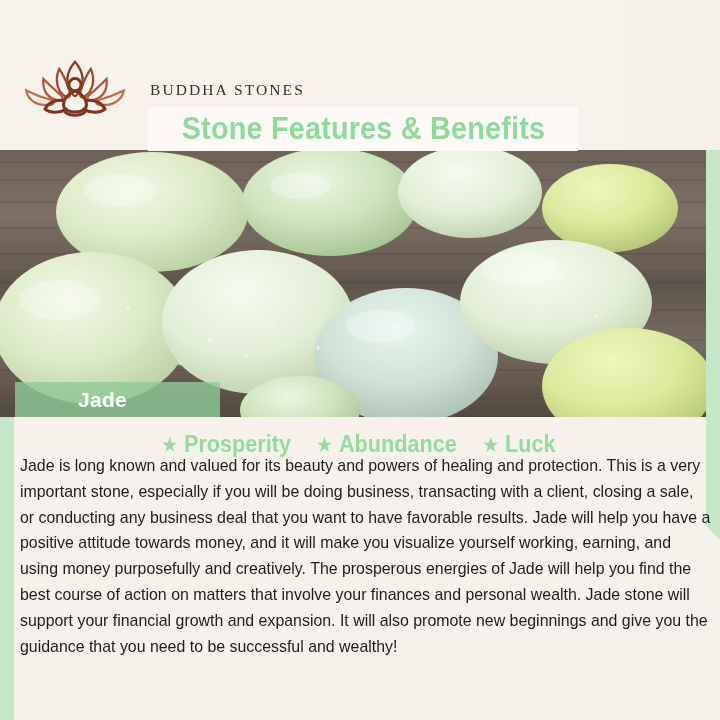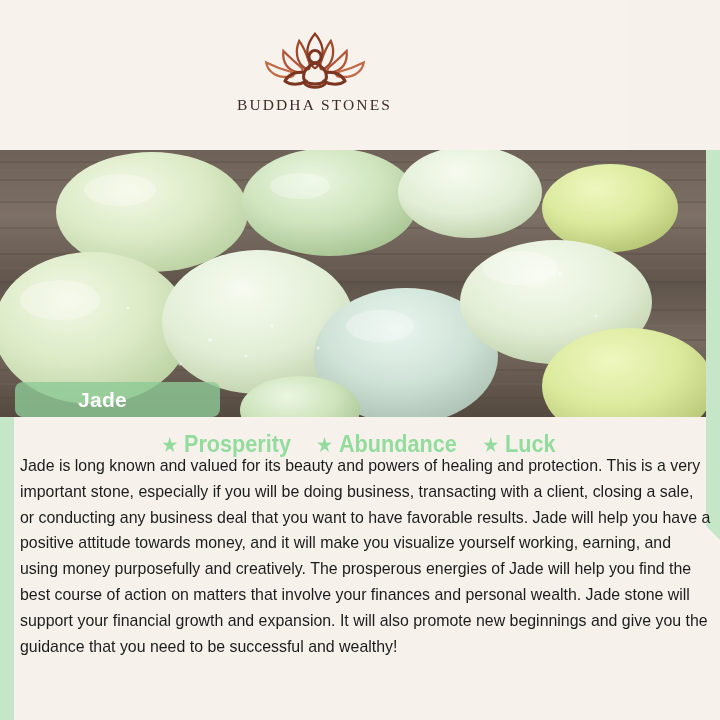--- a/index.html
+++ b/index.html
@@ -8,21 +8,21 @@
     background:#f7f1ec;
     font-family:"Liberation Sans","DejaVu Sans",sans-serif;
     position:relative;
   }
   .page{position:relative;width:720px;height:720px;background:#f7f1ec;overflow:hidden;}
 
   
   .logo-area{
     position:absolute;left:0;top:0;width:629px;height:150px;
     background:#f8f2ed;
-    display:flex;flex-direction:column;align-items:center;justify-content:flex-start;
+    display:flex;flex-direction:row;align-items:center;justify-content:flex-start;
     padding-top:28px;box-sizing:border-box;
   }
   .logo-mark{width:150px;height:66px;display:block;}
   .brand-name{
     margin-top:2px;
     font-family:"Liberation Serif","DejaVu Serif",serif;
     font-size:15.5px;letter-spacing:2.1px;color:#3f2b24;font-weight:400;
     white-space:nowrap;
   }
 
@@ -51,21 +51,20 @@
     position:absolute;left:706px;top:150px;width:14px;height:267px;
     background:#c6e6c8;
   }
 
   
   .jade-bar{
     position:absolute;left:15px;top:382px;width:205px;height:35px;
     background:rgba(141,203,150,.80);
     display:flex;align-items:center;
     z-index:7;
-    border-radius:8px;
   }
   .jade-label{
     color:#ffffff;font-weight:bold;font-size:21px;
     font-family:"Liberation Sans","DejaVu Sans",sans-serif;
     margin-left:63px;letter-spacing:.3px;
   }
 
   
   .strip-left{
     position:absolute;left:0;top:417px;width:14px;height:303px;
@@ -127,20 +126,23 @@
           <path d="M100 49 C 90 52, 84 60, 84 68 C 84 74, 90 78, 100 78 C 110 78, 116 74, 116 68 C 116 60, 110 52, 100 49 Z"></path>
           <path d="M84 62 C 72 60, 62 66, 58 74 C 66 80, 78 80, 88 74"></path>
           <path d="M116 62 C 128 60, 138 66, 142 74 C 134 80, 122 80, 112 74"></path>
           <path d="M86 78 C 92 84, 108 84, 114 78"></path>
         </g>
       </svg>
     </span>
     <span class="brand-name">BUDDHA STONES</span>
   </div>
 
+  <div class="title-banner">
+    <span class="title-text">Stone Features &amp; Benefits</span>
+  </div>
 
   <div class="photo">
     <svg viewBox="0 0 706 267" preserveAspectRatio="none" aria-hidden="true">
       <defs>
         <linearGradient id="wood" x1="0" y1="0" x2="0" y2="1">
           <stop offset="0%" stop-color="#6e6158"></stop>
           <stop offset="25%" stop-color="#7d7066"></stop>
           <stop offset="50%" stop-color="#5f544b"></stop>
           <stop offset="72%" stop-color="#776a60"></stop>
           <stop offset="100%" stop-color="#54493f"></stop>

